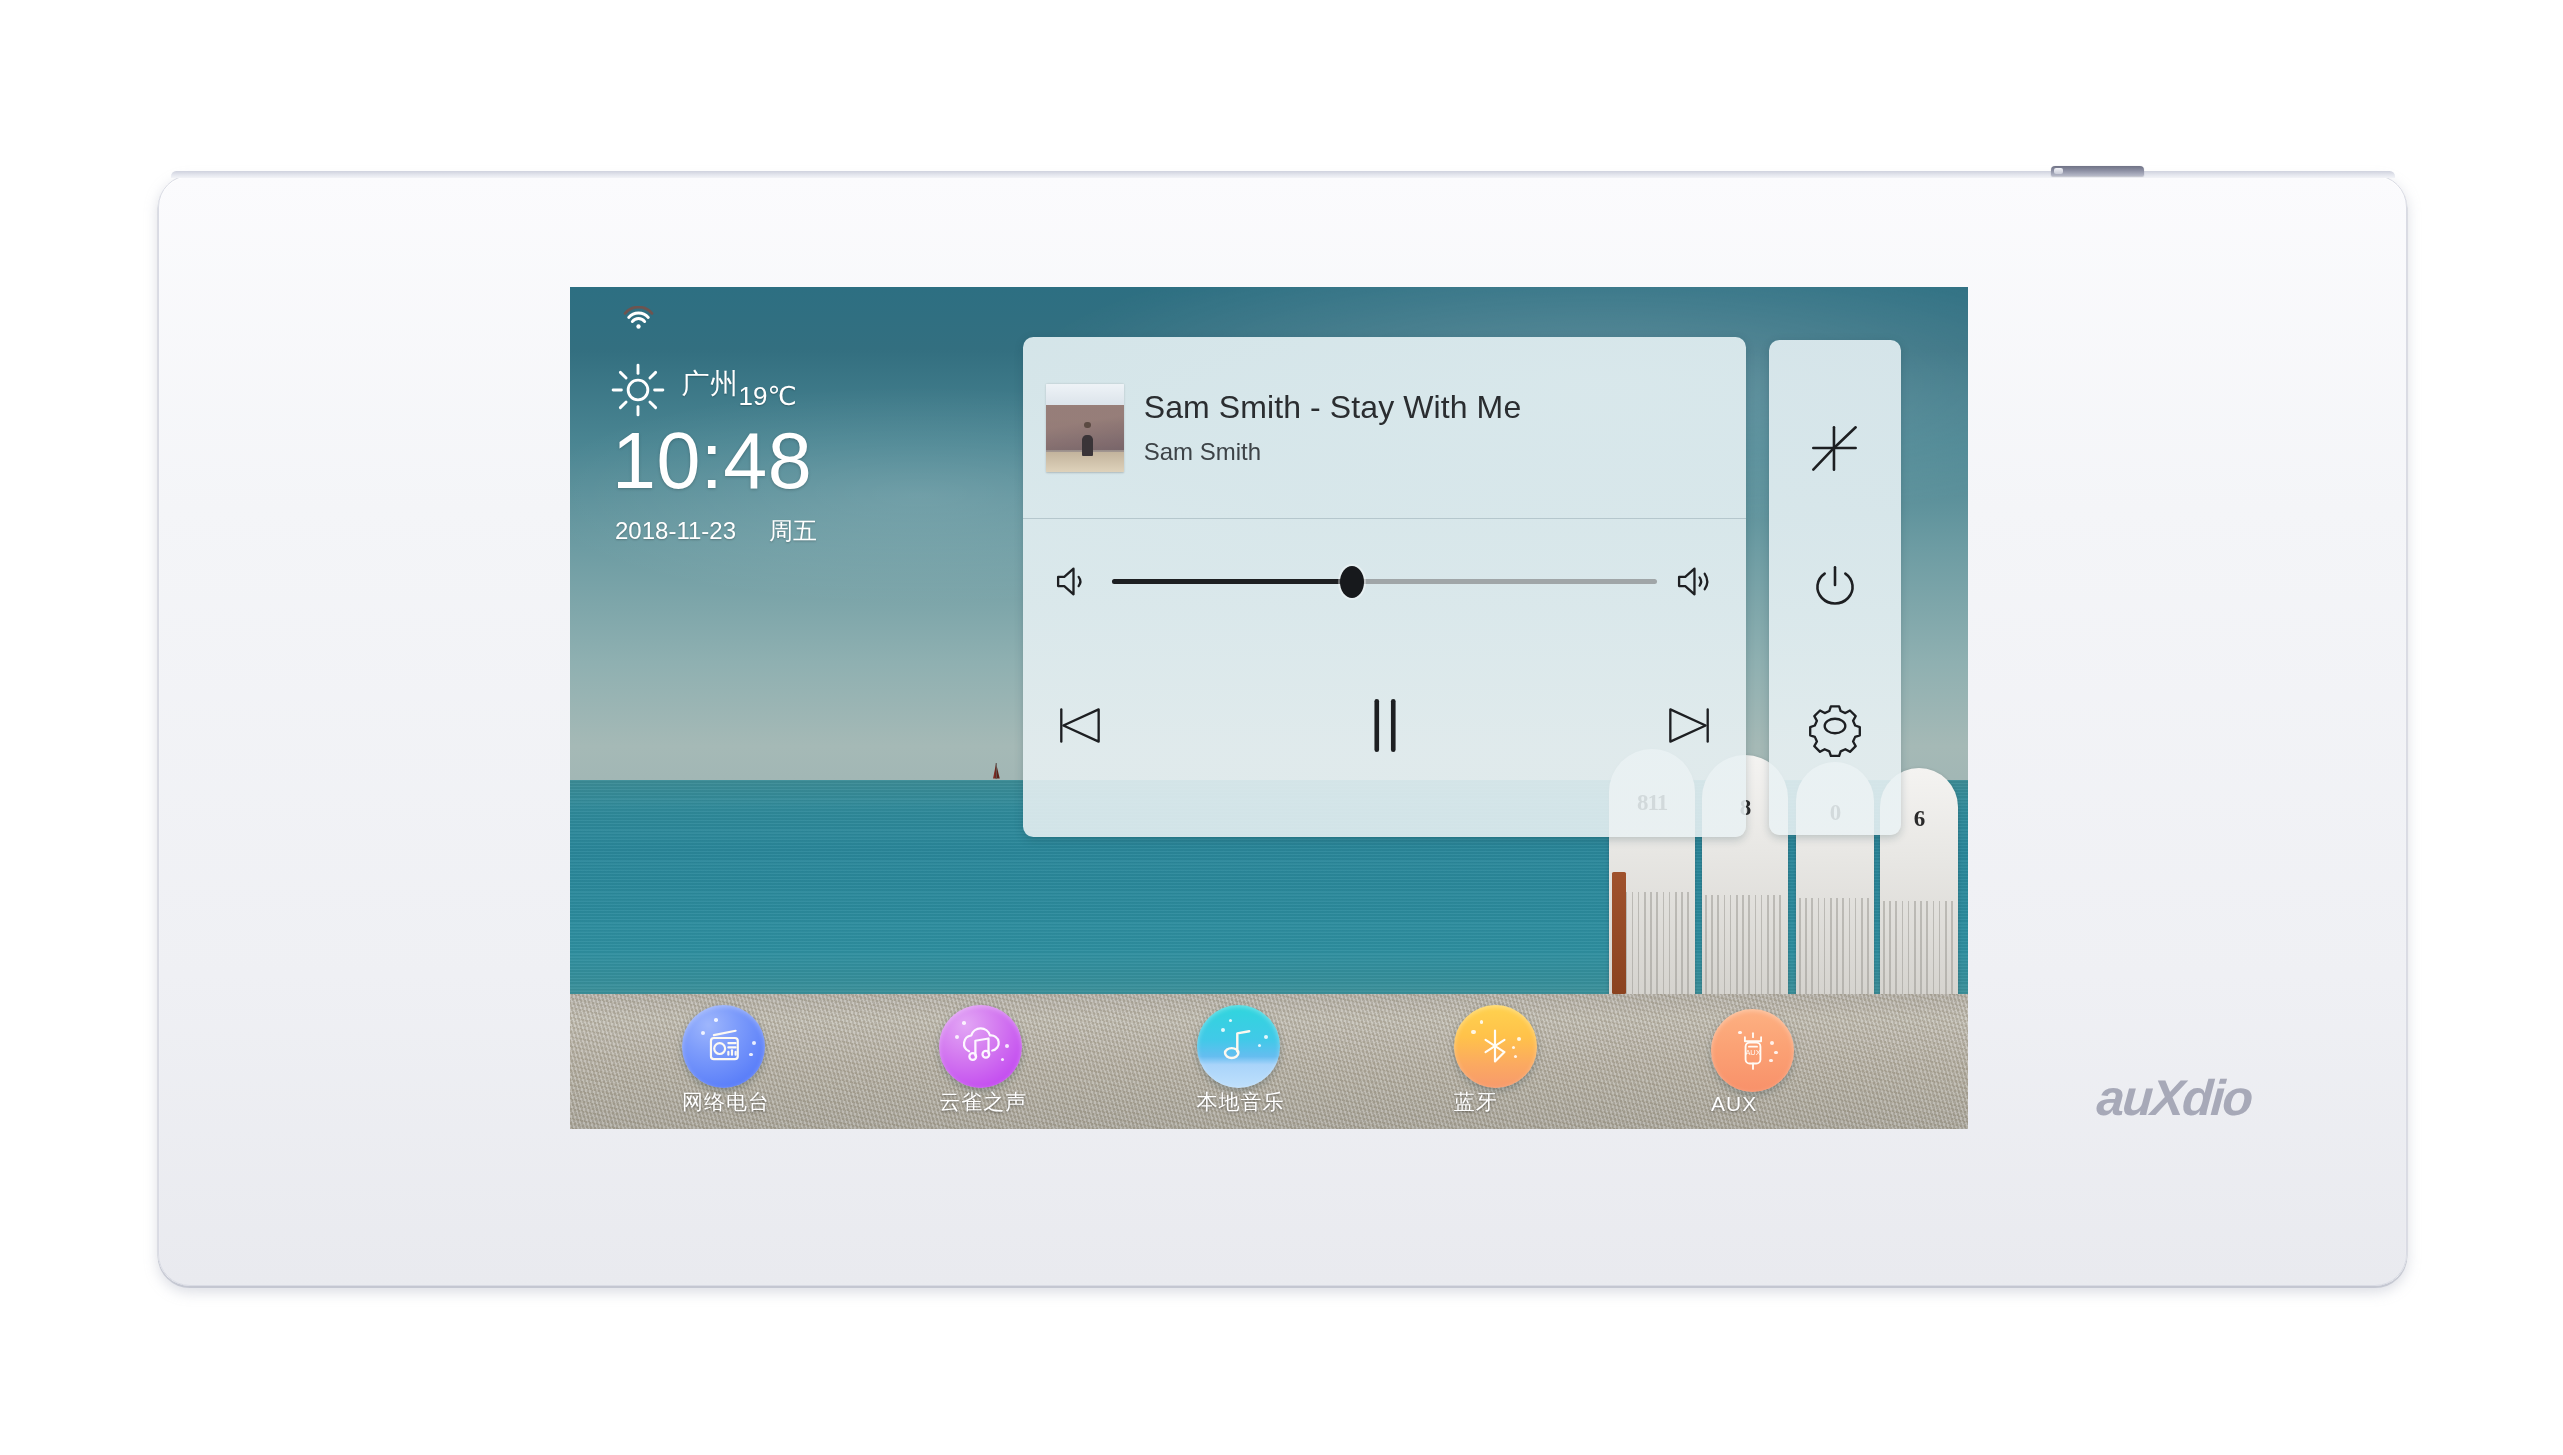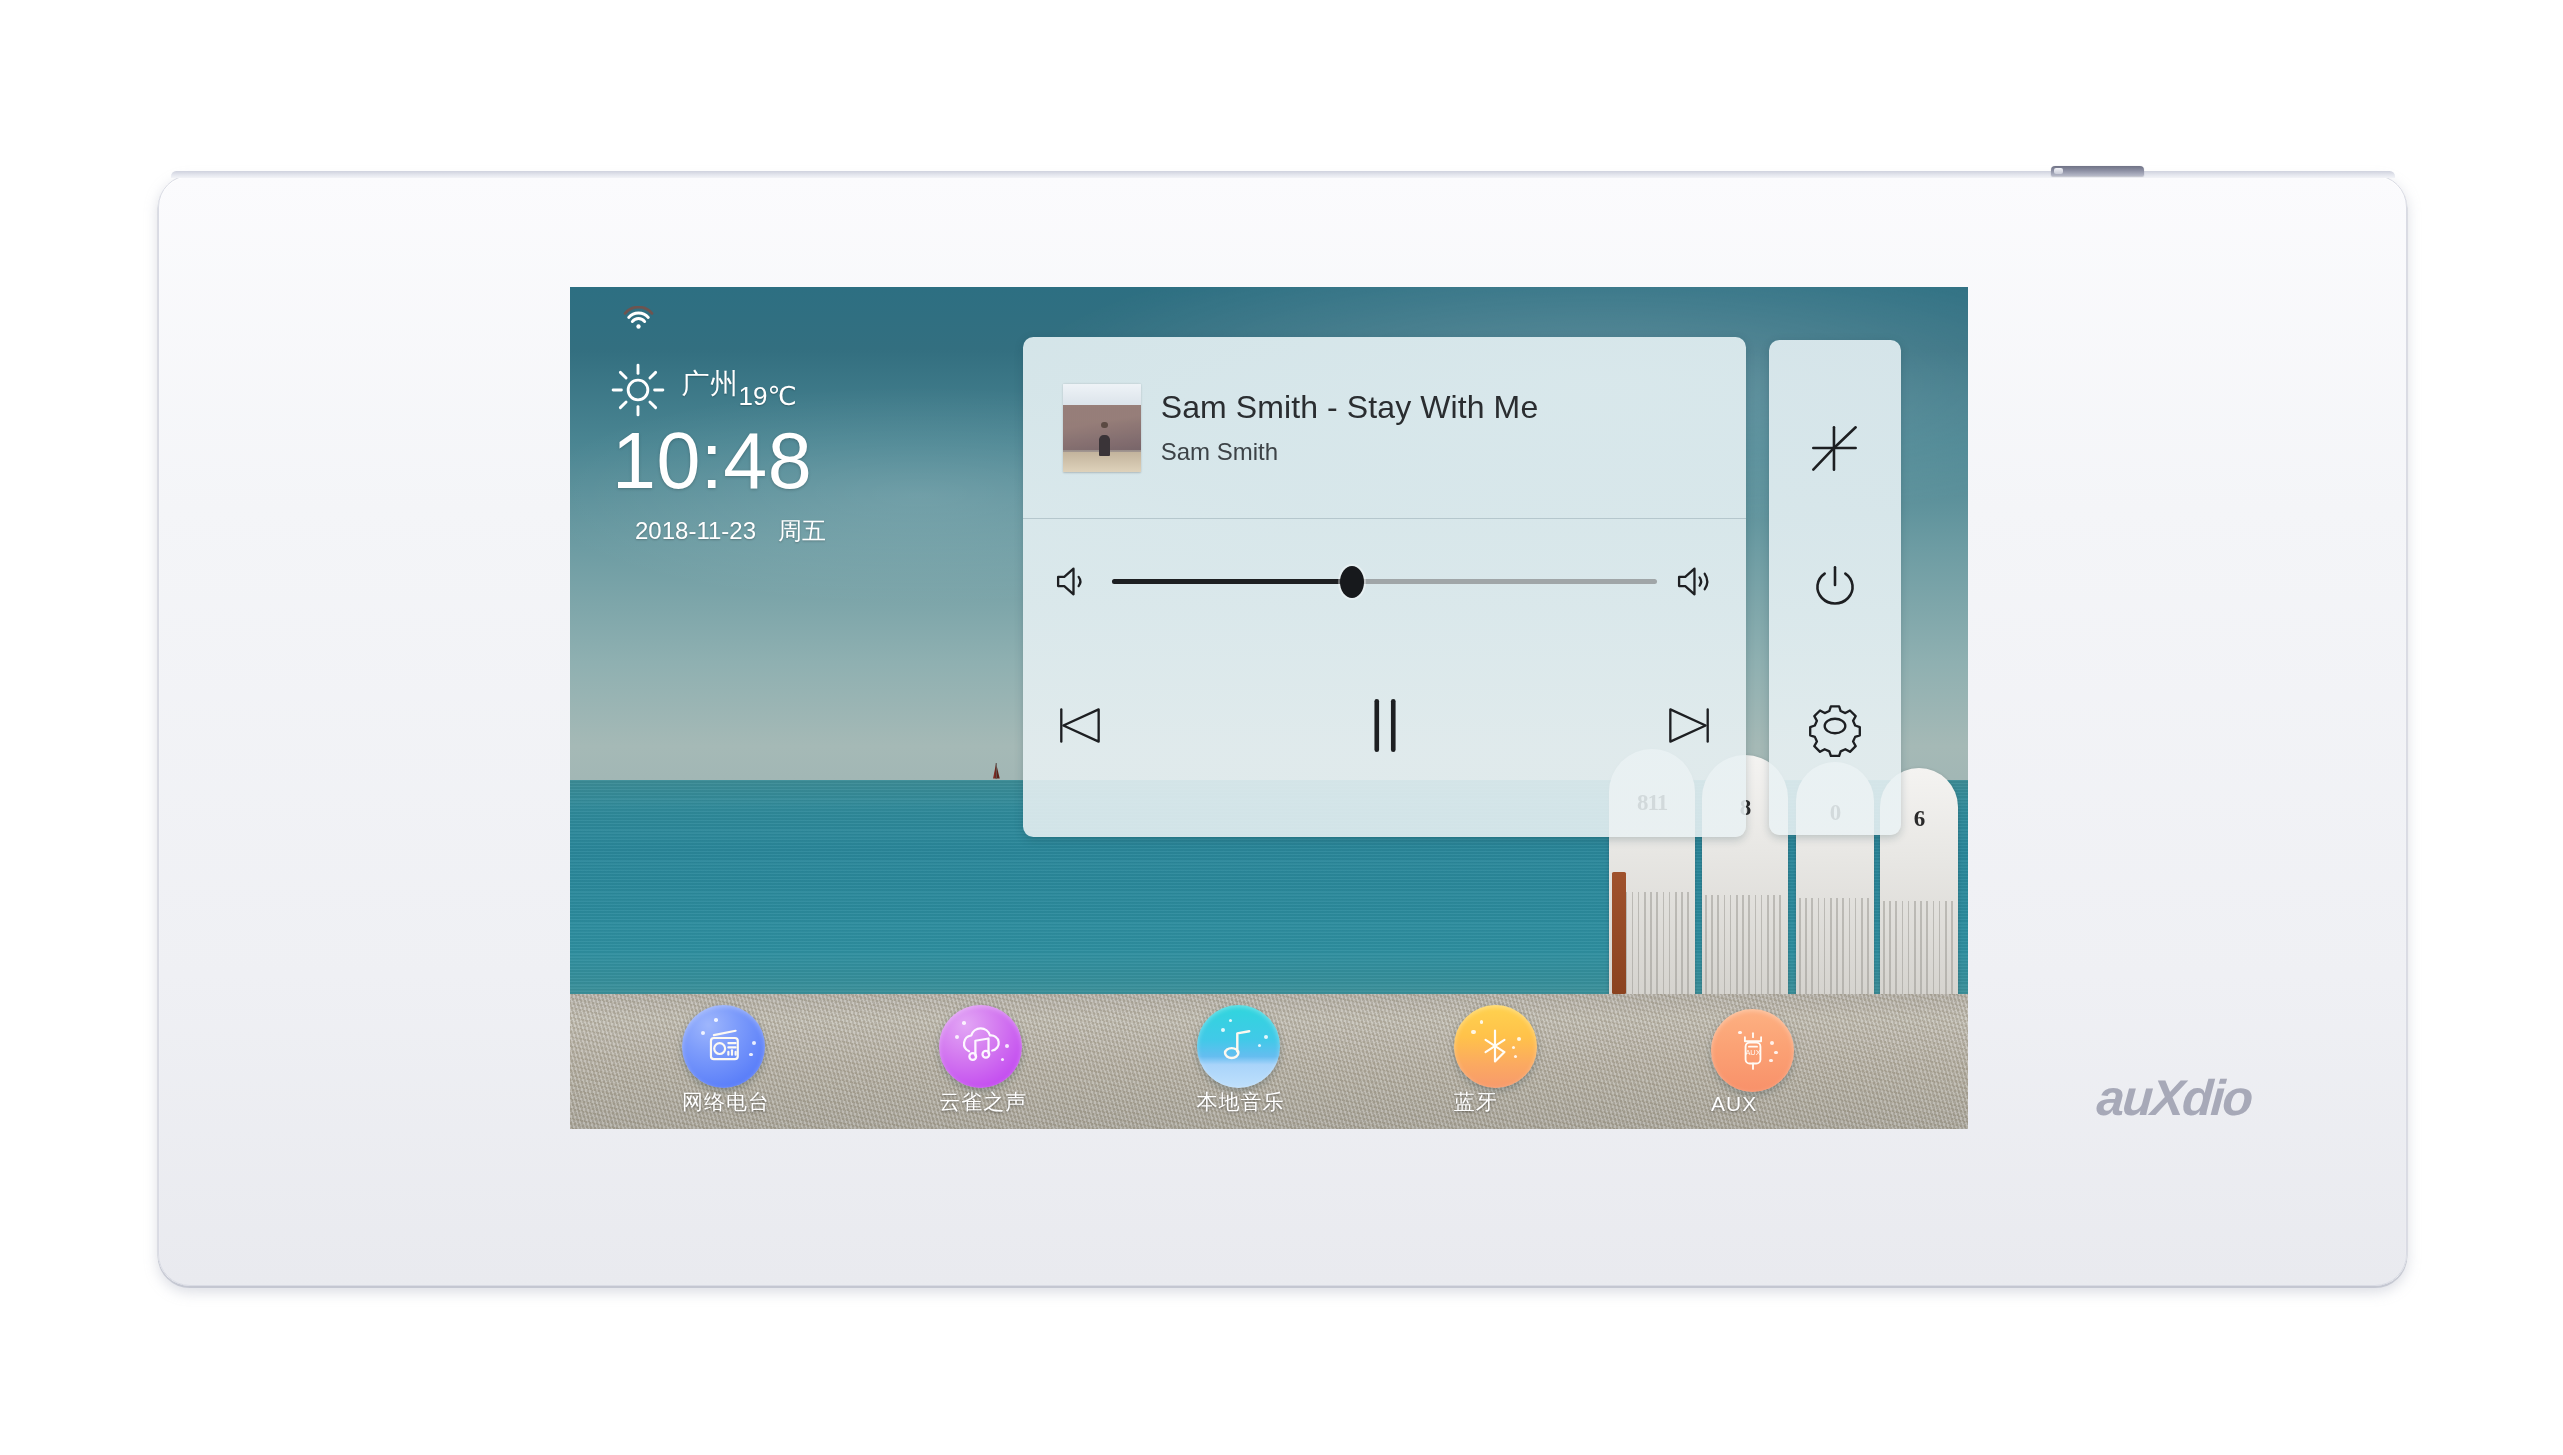--- a/index.html
+++ b/index.html
@@ -125,36 +125,36 @@
   #city-name{ font-size: 28px; color:#fff; letter-spacing:0.5px; text-shadow:0 0.5px 1.6px rgba(0,0,0,.25); }
   #temperature{ font-size: 26px; color:#fff; margin-top:14px; text-shadow:0 0.5px 1.6px rgba(0,0,0,.25); }
 
   #clock-time{
     position:absolute; left: 42px; top: 128px;
     font-size: 79px; color:#fff; font-weight: 400;
     letter-spacing: 0.5px; text-shadow:0 1px 3.1px rgba(0,0,0,.22);
   }
   #date-row{
     position:absolute; left: 45px; top: 228px;
-    display:flex; gap: 22px; align-items:baseline;margin-left:20px;
+    display:flex; gap: 33px; align-items:baseline;
   }
   #date-text, #weekday-text{ font-size: 24px; color:#fff; text-shadow:0 0.5px 2.1px rgba(0,0,0,.25); }
 
   
   #music-card{
     position:absolute; left: 453px; top: 50px;
     width: 723px; height: 500px;
     border-radius: 10.4px;
     background: linear-gradient(180deg, rgba(225,238,241,.93) 0%, rgba(228,239,242,.90) 55%, rgba(233,241,243,.88) 100%);
     box-shadow: 0 2.1px 8.3px rgba(25,60,70,.22);
   }
   #track-row{
     position:absolute; left: 0; top: 0; right:0; height: 182px;
     border-bottom: 1px solid rgba(140,160,168,.45);
-    display:flex; align-items:center; padding-left: 40px;
+    display:flex; align-items:center; padding-left: 23px;
   }
   #album-art{
     width: 78px; height: 88px; flex: 0 0 auto;
     border-radius: 1px; overflow:hidden; position:relative;
     background: linear-gradient(180deg, #e8eef4 0%, #dfe6ec 24%, #b9a8a2 26%, #9a8a8c 55%, #8a7f80 72%, #cdbfae 86%, #ded0bb 100%);
     box-shadow: 0 0.5px 2.1px rgba(0,0,0,.2);
   }
   #album-art .art-sky{ position:absolute; left:0;right:0;top:0;height:26%;
     background:linear-gradient(180deg,#eef3f7,#dbe3ea); }
   #album-art .art-mtn{ position:absolute; left:0;right:0;top:24%;height:52%;

